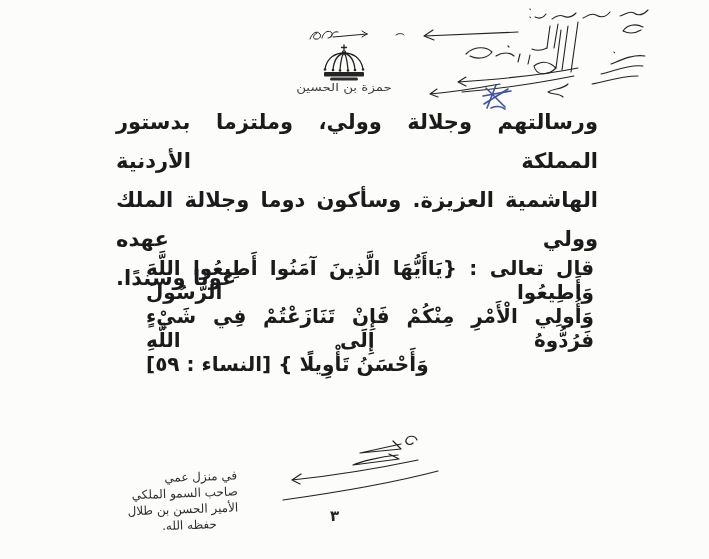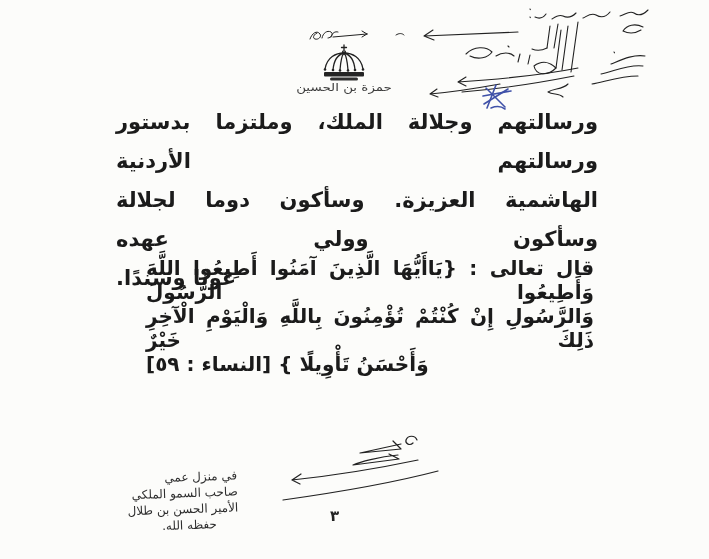--- a/index.html
+++ b/index.html
@@ -114,28 +114,28 @@
     <g stroke="#3f51a8" fill="none" stroke-width="1.6" stroke-linecap="round">
       <path d="M78,83 l-9,23"></path>
       <path d="M65,94 l28,-5"></path>
       <path d="M66,102 l24,-15"></path>
       <path d="M68,86 l19,19"></path>
       <path d="M73,106 c5,-2 10,-2 14,1"></path>
     </g>
   </svg>
 
   <div class="abs rtl opening">
-    <div class="line-justify">ورسالتهم وجلالة الملك، وملتزما بدستور ورسالتهم الأردنية</div>
-    <div class="line-justify">الهاشمية العزيزة. وسأكون دوما لجلالة وسأكون وولي عهده</div>
+    <div class="line-justify">ورسالتهم وجلالة وولي، وملتزما بدستور المملكة الأردنية</div>
+    <div class="line-justify">الهاشمية العزيزة. وسأكون دوما وجلالة الملك وولي عهده</div>
     <div class="line-right">عونًا وسندًا.</div>
   </div>
 
   <div class="abs rtl quran">
     <div class="line-justify">قال تعالى : {يَاأَيُّهَا الَّذِينَ آمَنُوا أَطِيعُوا اللَّهَ وَأَطِيعُوا الرَّسُولَ</div>
-    <div class="line-justify">وَالرَّسُولِ إِنْ كُنْتُمْ تُؤْمِنُونَ بِاللَّهِ وَالْيَوْمِ الْآخِرِ ذَلِكَ خَيْرٌ</div>
+    <div class="line-justify">وَأُولِي الْأَمْرِ مِنْكُمْ فَإِنْ تَنَازَعْتُمْ فِي شَيْءٍ فَرُدُّوهُ إِلَى اللَّهِ</div>
     <div class="line-center-offset">وَأَحْسَنُ تَأْوِيلًا } [النساء : ٥٩]</div>
   </div>
 
   <svg class="abs" style="left:250px;top:428px;" width="200" height="85" viewBox="0 0 200 85">
     <g class="ink" stroke-width="1.2">
       <path d="M167,12 c-2,-5 -9,-5 -11,0 c-1,4 4,6 7,3"></path>
       <path d="M151,16 l-41,9 l41,-4 l-8,-8"></path>
       <path d="M148,27 c-20,2 -38,7 -45,10 l46,-6 l-10,-5"></path>
       <path d="M168,32 C130,40 80,48 42,52 M42,52 l9,-6 M42,52 l8,4"></path>
       <path d="M188,43 C150,53 90,64 33,72"></path>

